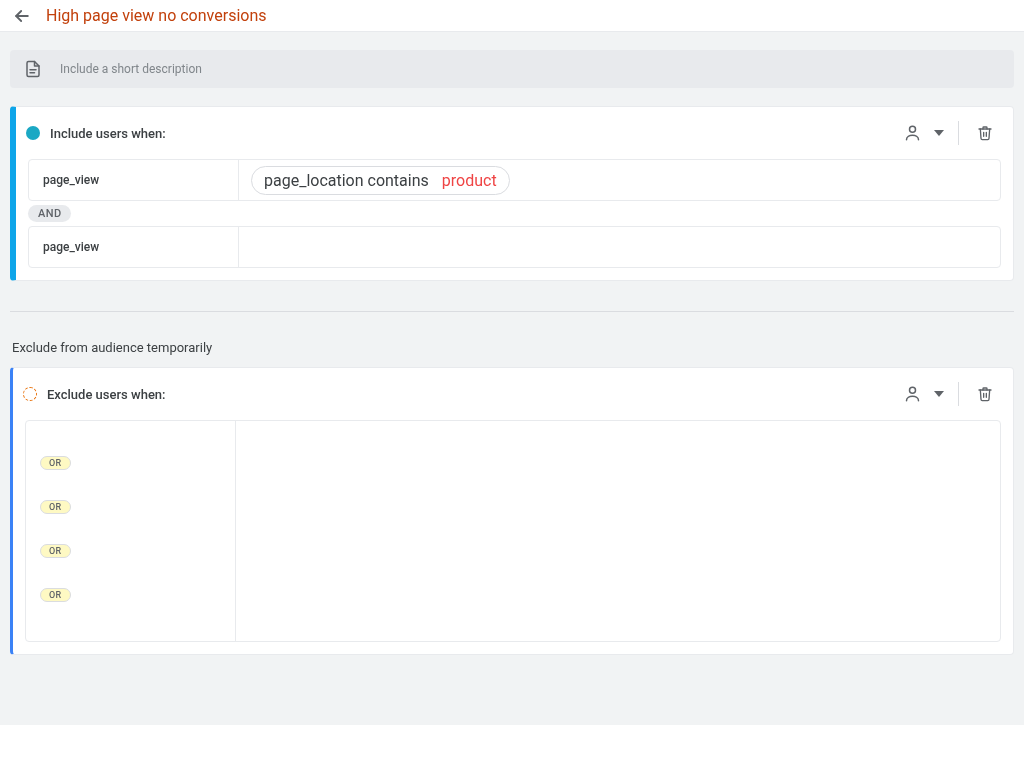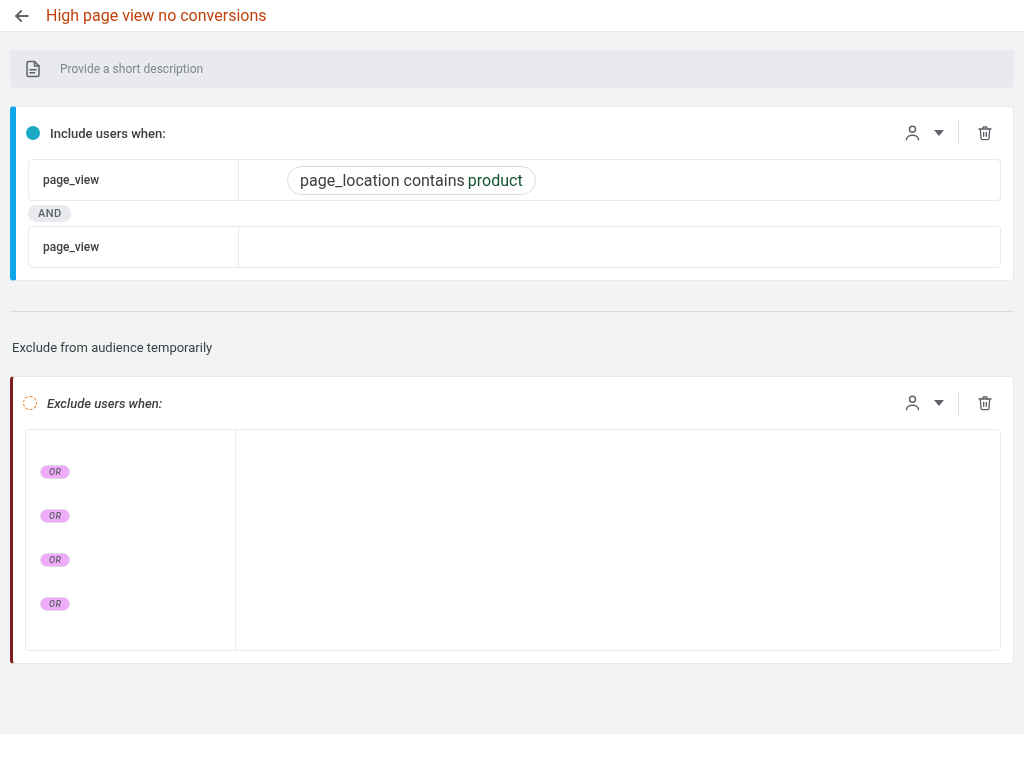--- a/index.html
+++ b/index.html
@@ -58,21 +58,21 @@
 
 
 .section-card {
   background: #fff;
   border-radius: 4px;
   border: 1px solid #e8eaed;
   position: relative;
   margin-bottom: 30px;
 }
 .section-card.include { border-left: 6px solid #0ea5e9; }
-.section-card.exclude { border-left: 3px solid #7f1d1d; font-style: italic; }
+.section-card.exclude { border-left: 3px solid #3b82f6; }
 
 .section-head {
   display: flex;
   align-items: center;
   padding: 12px 14px 12px 10px;
 }
 .section-head .bullet {
   width: 14px; height: 14px;
   margin-right: 10px;
   flex-shrink: 0;
@@ -113,21 +113,20 @@
 .conditions {
   padding: 0 12px 12px 12px;
 }
 .cond-row {
   display: flex;
   align-items: center;
   border: 1px solid #e8eaed;
   border-radius: 4px;
   background: #fff;
   height: 42px;
-  gap: 36px;
 }
 .cond-event {
   width: 210px;
   padding-left: 14px;
   font-size: 12px;
   font-weight: 500;
   color: #3c4043;
   border-right: 1px solid #e8eaed;
   height: 100%;
   display: flex; align-items: center;
@@ -142,22 +141,22 @@
   border-radius: 16px;
   padding: 4px 12px;
   font-size: 16px;
   color: #3c4043;
   background: #fff;
   display: inline-flex;
   align-items: center;
   white-space: nowrap;
 }
 .chip .val {
-  color: #14532d;
-  margin-left: 3px;
+  color: #ef4444;
+  margin-left: 13px;
 }
 
 .connector {
   margin: 4px 0;
   padding-left: 0;
 }
 .connector-badge {
   display: inline-block;
   background: #e8eaed;
   border-radius: 10px;
@@ -188,35 +187,35 @@
 }
 .or-track {
   position: relative;
   height: 0;
 }
 .or-badge {
   position: absolute;
   left: 14px;
   top: -9px;
   border: 1px solid #dadce0;
-  background: #f0abfc;
+  background: #fef9c3;
   color: #5f6368;
   font-size: 9px;
   font-weight: 500;
   letter-spacing: 0.4px;
   border-radius: 10px;
   padding: 1px 8px;
   z-index: 1;
 }
 
 
 .exclude-heading {
   font-size: 13px;
   color: #3c4043;
-  margin: 28px 0 21px 2px;
+  margin: 28px 0 12px 2px;
 }
 
 
 .sep-line {
   border: none;
   border-top: 1px solid #dadce0;
   margin: 0 0 0 0;
 }
 
 svg { display: block; }
@@ -239,21 +238,21 @@
 
   <div class="desc-bar">
     <span class="desc-icon">
       <svg width="18" height="18" viewBox="0 0 24 24" fill="none" stroke="currentColor" stroke-width="2" stroke-linecap="round" stroke-linejoin="round">
           <path d="M14 2H6a2 2 0 0 0-2 2v16a2 2 0 0 0 2 2h12a2 2 0 0 0 2-2V8z"></path>
           <polyline points="14 2 14 8 20 8"></polyline>
           <line x1="8" y1="13" x2="16" y2="13"></line>
           <line x1="8" y1="17" x2="14" y2="17"></line>
         </svg>
     </span>
-    <span class="desc-placeholder">Provide a short description</span>
+    <span class="desc-placeholder">Include a short description</span>
   </div>
 
   <div class="section-card include">
     <div class="section-head">
       <div class="bullet include-bullet"></div>
       <div class="section-title">Include users when:</div>
       <div class="head-actions">
         <div class="icon-btn">
           <svg width="18" height="18" viewBox="0 0 24 24" fill="none" stroke="currentColor" stroke-width="2" stroke-linecap="round" stroke-linejoin="round">
               <circle cx="10" cy="7" r="4"></circle>

